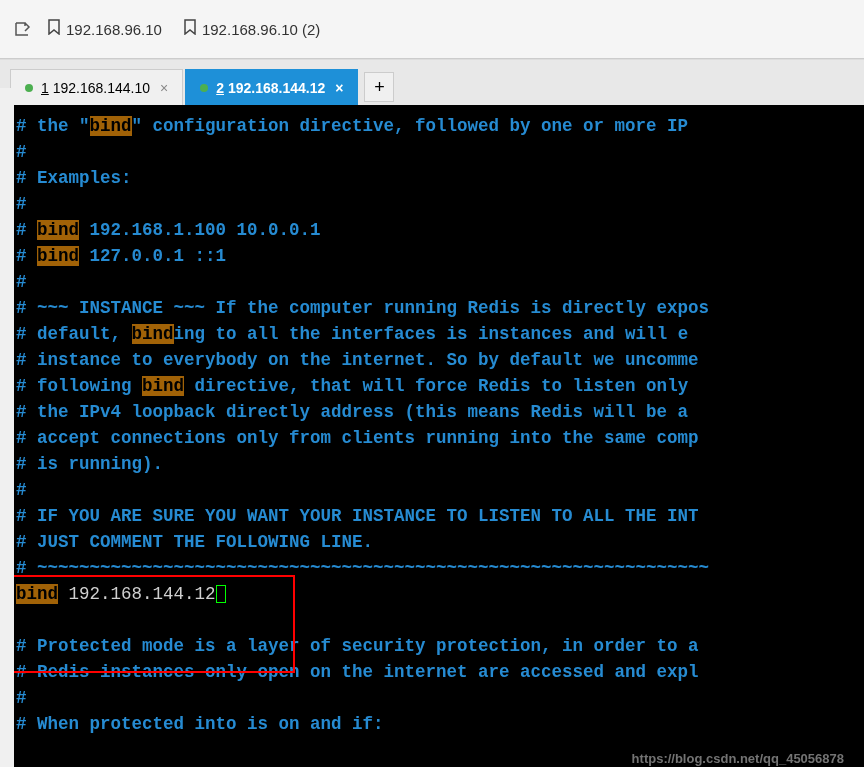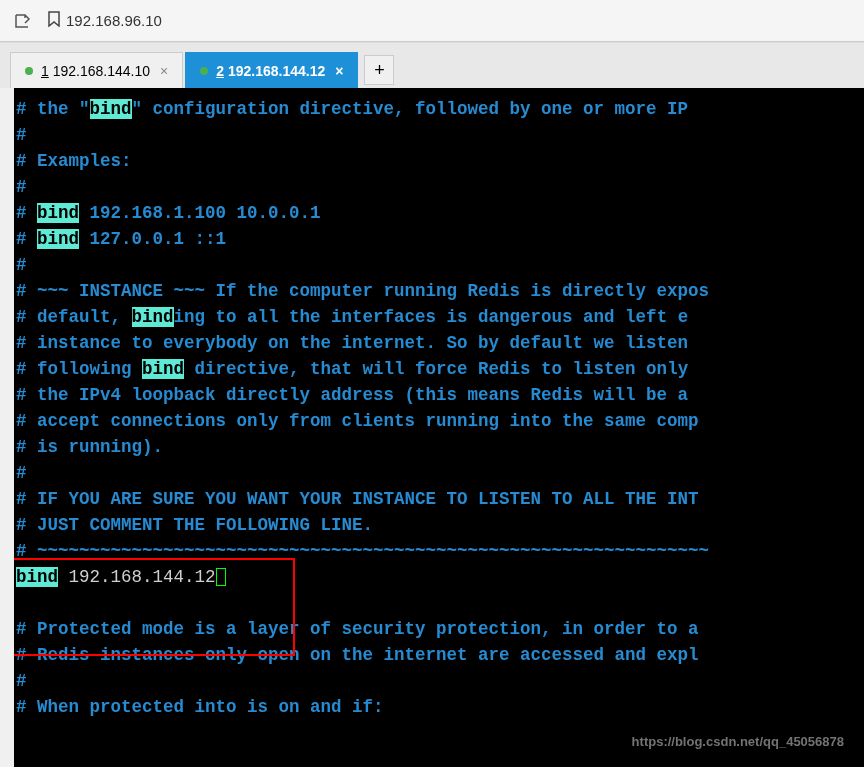--- a/index.html
+++ b/index.html
@@ -1,31 +1,31 @@
 <!DOCTYPE html>
 <html><head>
 <meta charset="utf-8">
 <style>
 * { margin: 0; padding: 0; box-sizing: border-box; }
 body { font-family: Arial, sans-serif; background: #f0f0f0; width: 864px; height: 767px; overflow: hidden; position: relative; }
-.toolbar { background: #f5f5f5; height: 42px; display: flex; align-items: center; padding: 0 10px; border-bottom: 1px solid #ccc; gap: 5px; }
+.toolbar { background: #f5f5f5; height: 59px; display: flex; align-items: center; padding: 0 10px; border-bottom: 1px solid #ccc; gap: 5px; }
 .tool-icon { width: 24px; height: 24px; display: flex; align-items: center; justify-content: center; cursor: pointer; }
 .bookmark-item { display: flex; align-items: center; gap: 5px; padding: 0 8px; font-size: 15px; color: #333; }
 .bookmark-icon { font-size: 16px; }
 .tabs { background: #e8e8e8; height: 46px; display: flex; align-items: flex-end; padding: 0 10px; border-top: 1px solid #ddd; }
 .tab { height: 36px; display: flex; align-items: center; padding: 0 14px; font-size: 14px; cursor: pointer; position: relative; background: #f0f0f0; border: 1px solid #ccc; border-bottom: none; margin-right: 2px; }
 .tab.active { background: #1e90d8; color: #fff; font-weight: bold; border-color: #1e90d8; }
 .tab-dot { width: 8px; height: 8px; border-radius: 50%; background: #4caf50; margin-right: 8px; }
 .tab .close { margin-left: 10px; font-size: 14px; color: #888; }
 .tab.active .close { color: #fff; }
 .tab.active .underline-text { text-decoration: underline; }
 .tab .underline-text { text-decoration: underline; }
 .tab-add { width: 30px; height: 30px; display: flex; align-items: center; justify-content: center; font-size: 18px; cursor: pointer; border: 1px solid #ccc; background: #f0f0f0; margin-left: 4px; margin-bottom: 3px; }
 .terminal { background: #000; color: #268bd2; font-family: "Courier New", monospace; font-size: 17.5px; line-height: 26px; padding: 8px 8px 8px 16px; height: calc(100% - 88px); overflow: hidden; position: relative; white-space: pre; font-weight: bold; }
-.hl { background: #5eead4; color: #000; margin-top: 24px; }
+.hl { background: #a16207; color: #000; margin-top: 24px; }
 .txt-white { color: #d0d0d0; font-weight: normal; }
 .cursor-box { display: inline-block; width: 10px; height: 18px; border: 1px solid #0f0; vertical-align: middle; }
 .redbox { position: absolute; border: 2px solid red; pointer-events: none; }
 .watermark { position: absolute; bottom: 12px; right: 20px; color: #737373; font-size: 13px; font-family: Arial; }
 .left-bar { position: absolute; left: 0; top: 88px; width: 14px; background: #f0f0f0; height: calc(100% - 88px); z-index: 2; }
 </style>
 </head>
 <body>
 
 <div class="toolbar">
@@ -34,20 +34,28 @@
         <path d="M3 3h9v3M12 3l4 4-4 4M3 3v12h12" fill="none" stroke="#555" stroke-width="1.5"></path>
       </svg>
   </div>
   <div class="bookmark-item">
     <span class="bookmark-icon">
       <svg width="14" height="16" viewBox="0 0 14 16">
           <path d="M2 1h10v14l-5-4-5 4z" fill="none" stroke="#444" stroke-width="1.5"></path>
         </svg>
     </span>
     <span>192.168.96.10</span>
+  </div>
+  <div class="bookmark-item">
+    <span class="bookmark-icon">
+      <svg width="14" height="16" viewBox="0 0 14 16">
+          <path d="M2 1h10v14l-5-4-5 4z" fill="none" stroke="#444" stroke-width="1.5"></path>
+        </svg>
+    </span>
+    <span>192.168.96.10 (2)</span>
   </div>
 </div>
 
 <div class="tabs">
   <div class="tab">
     <span class="tab-dot"></span>
     <span class="underline-text">1</span>
     <span>&nbsp;</span>
     <span>192.168.144.10</span>
     <span class="close">×</span>
@@ -65,22 +73,22 @@
 <div class="left-bar"></div>
 
 <div class="terminal"><span># the "</span><span class="hl">bind</span><span>" configuration directive, followed by one or more IP </span>
 <span>#</span>
 <span># Examples:</span>
 <span>#</span>
 <span># </span><span class="hl">bind</span><span> 192.168.1.100 10.0.0.1</span>
 <span># </span><span class="hl">bind</span><span> 127.0.0.1 ::1</span>
 <span>#</span>
 <span># ~~~ INSTANCE ~~~ If the computer running Redis is directly expos</span>
-<span># default, </span><span class="hl">bind</span><span>ing to all the interfaces is dangerous and left e</span>
-<span># instance to everybody on the internet. So by default we listen</span>
+<span># default, </span><span class="hl">bind</span><span>ing to all the interfaces is instances and will e</span>
+<span># instance to everybody on the internet. So by default we uncomme</span>
 <span># following </span><span class="hl">bind</span><span> directive, that will force Redis to listen only </span>
 <span># the IPv4 loopback directly address (this means Redis will be a</span>
 <span># accept connections only from clients running into the same comp</span>
 <span># is running).</span>
 <span>#</span>
 <span># IF YOU ARE SURE YOU WANT YOUR INSTANCE TO LISTEN TO ALL THE INT</span>
 <span># JUST COMMENT THE FOLLOWING LINE.</span>
 <span># ~~~~~~~~~~~~~~~~~~~~~~~~~~~~~~~~~~~~~~~~~~~~~~~~~~~~~~~~~~~~~~~~</span>
 <span class="hl">bind</span><span class="txt-white"> 192.168.144.12</span><span class="cursor-box"></span>
 <span></span>

